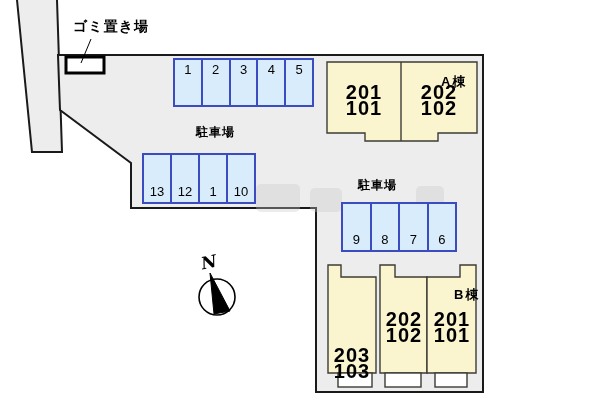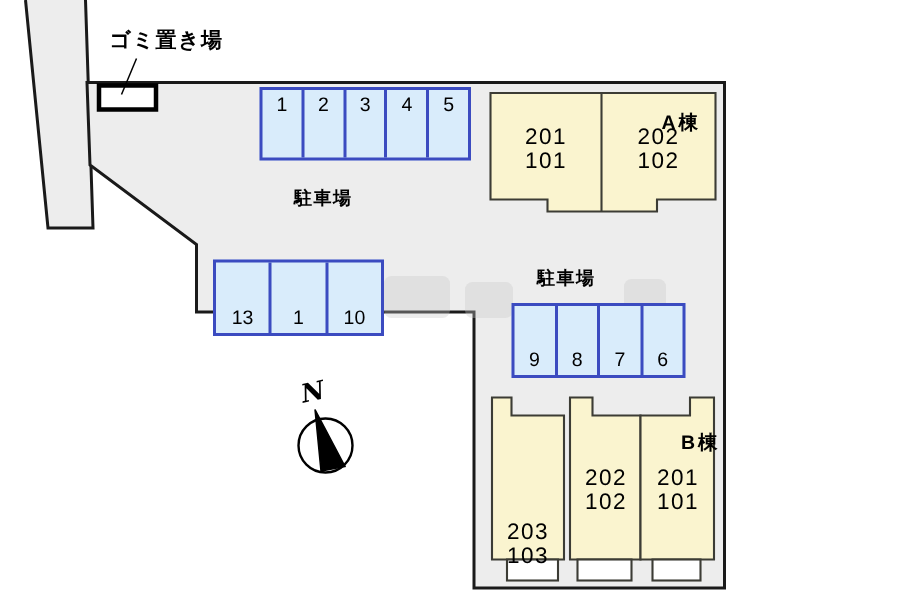--- a/index.html
+++ b/index.html
@@ -20,21 +20,21 @@
   .spot{
     flex:1;border-left:2px solid #3b4bc0;display:flex;justify-content:center;
     font-size:13px;line-height:13px;
   }
   .spot:first-child{border-left:none;}
   .num-top .spot{align-items:flex-start;padding-top:3px;}
   .num-bottom .spot{align-items:flex-end;padding-bottom:4px;}
   
   .unit-label{
     position:absolute;z-index:3;width:60px;text-align:center;
-    font-size:15px;line-height:16px;letter-spacing:1px;
+    font-size:20px;line-height:16px;letter-spacing:1px;font-weight:bold;
   }
   .north-n{
     position:absolute;z-index:3;font-family:"DejaVu Serif","Liberation Serif",serif;
     font-style:italic;font-weight:bold;font-size:17px;transform:rotate(-12deg);
   }
   
   .wm{position:absolute;z-index:1;background:#c9c9c9;opacity:.35;border-radius:5px;}
 </style>
 </head>
 <body>
@@ -77,22 +77,23 @@
   <div class="lbl jp" style="left:358px;top:177px;">駐車場</div>
 
   <div class="prow num-top" style="left:173px;top:58px;width:141px;height:49px;">
     <div class="spot">1</div>
     <div class="spot">2</div>
     <div class="spot">3</div>
     <div class="spot">4</div>
     <div class="spot">5</div>
   </div>
 
-  <div class="prow num-bottom" style="left:142px;top:153px;width:114px;height:51px;margin-top:20px;">
+  <div class="prow num-bottom" style="left:142px;top:153px;width:114px;height:51px;">
     <div class="spot">13</div>
+    <div class="spot">12</div>
     <div class="spot">1</div>
     <div class="spot">10</div>
   </div>
 
   <div class="prow num-bottom" style="left:341px;top:202px;width:116px;height:50px;">
     <div class="spot">9</div>
     <div class="spot">8</div>
     <div class="spot">7</div>
     <div class="spot">6</div>
   </div>

